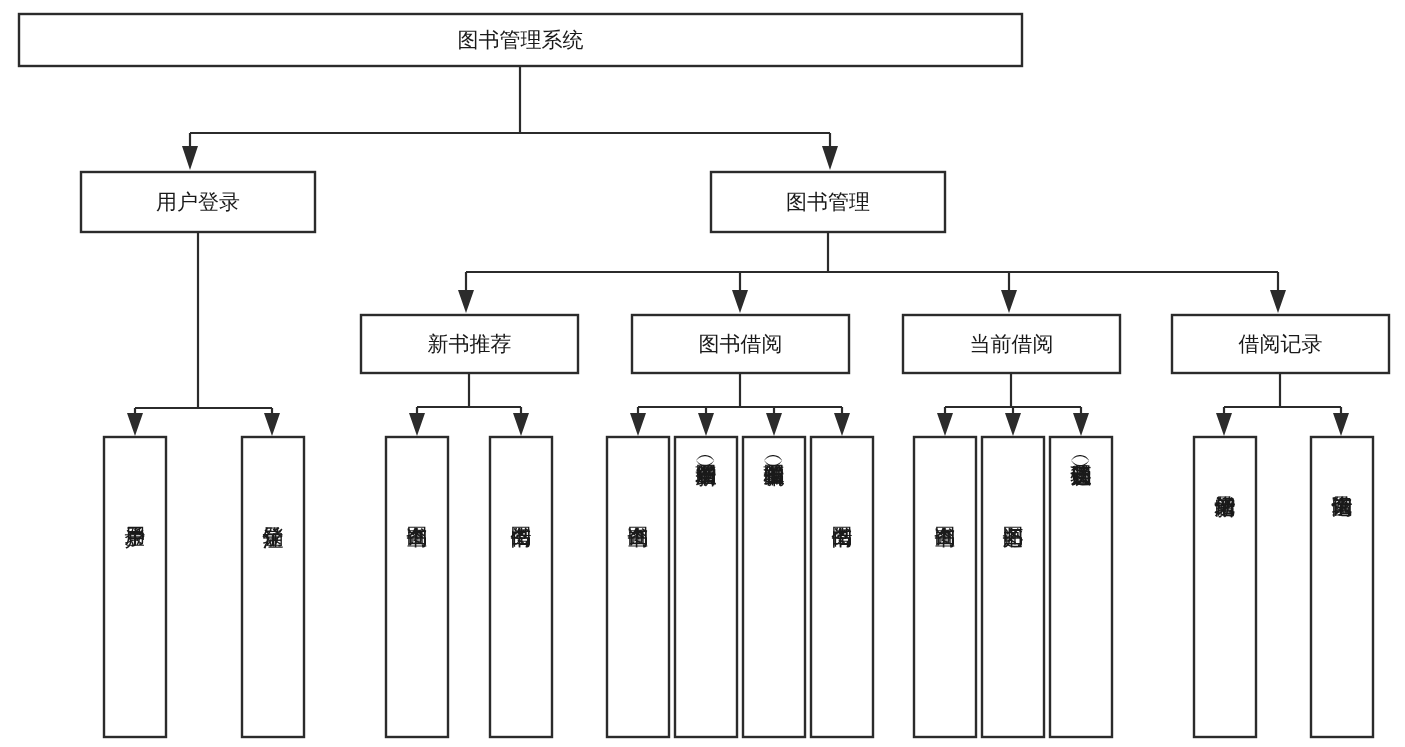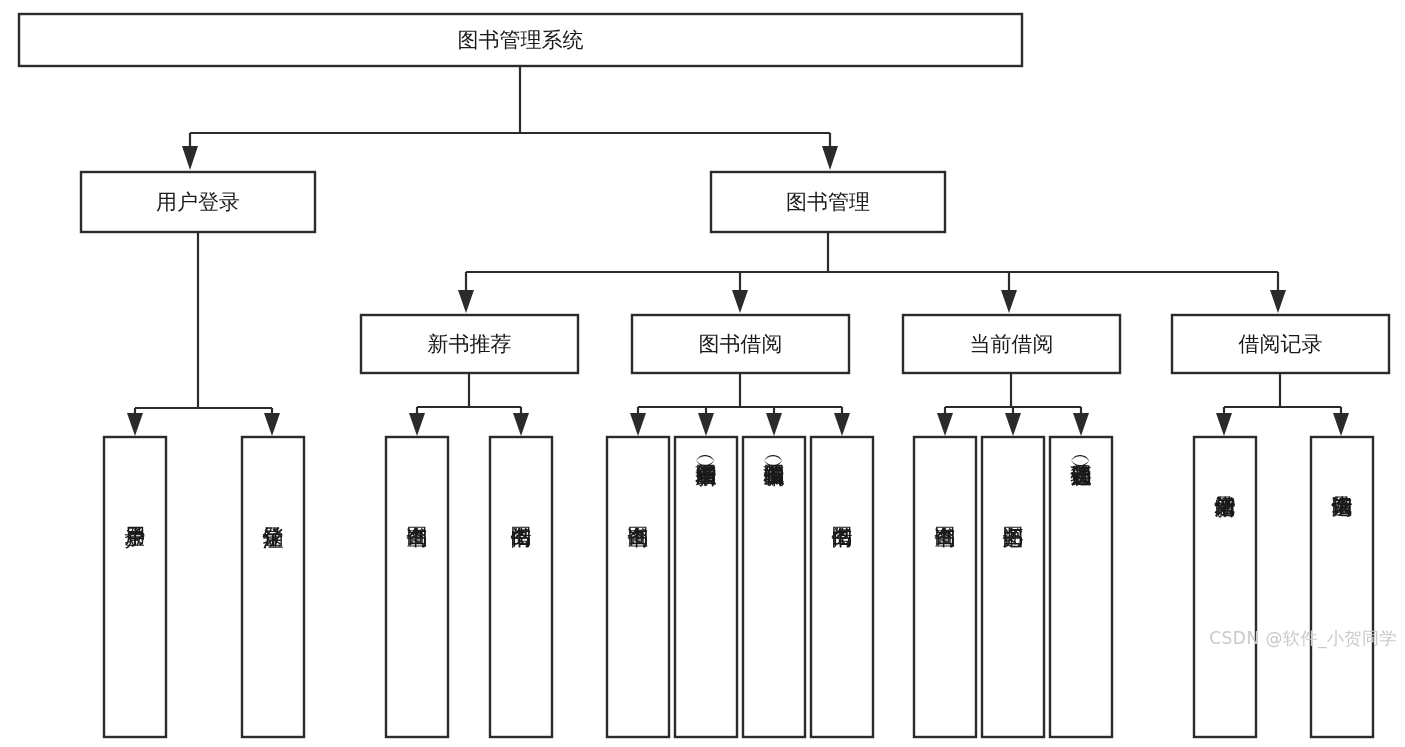--- a/index.html
+++ b/index.html
@@ -241,14 +241,13 @@
       <text class="node-label-vertical" x="1225" y="479">新增借阅记录</text>
     </g>
 
     <g>
       <rect class="node-rect" x="1311" y="437" width="62" height="300"></rect>
       <text class="node-label-vertical" x="1342" y="479">查询借阅记录</text>
     </g>
 
   </svg>
 
-  <div class="watermark">CSDN @软件_小贺同学</div>
 </div>
 
 </body></html>

